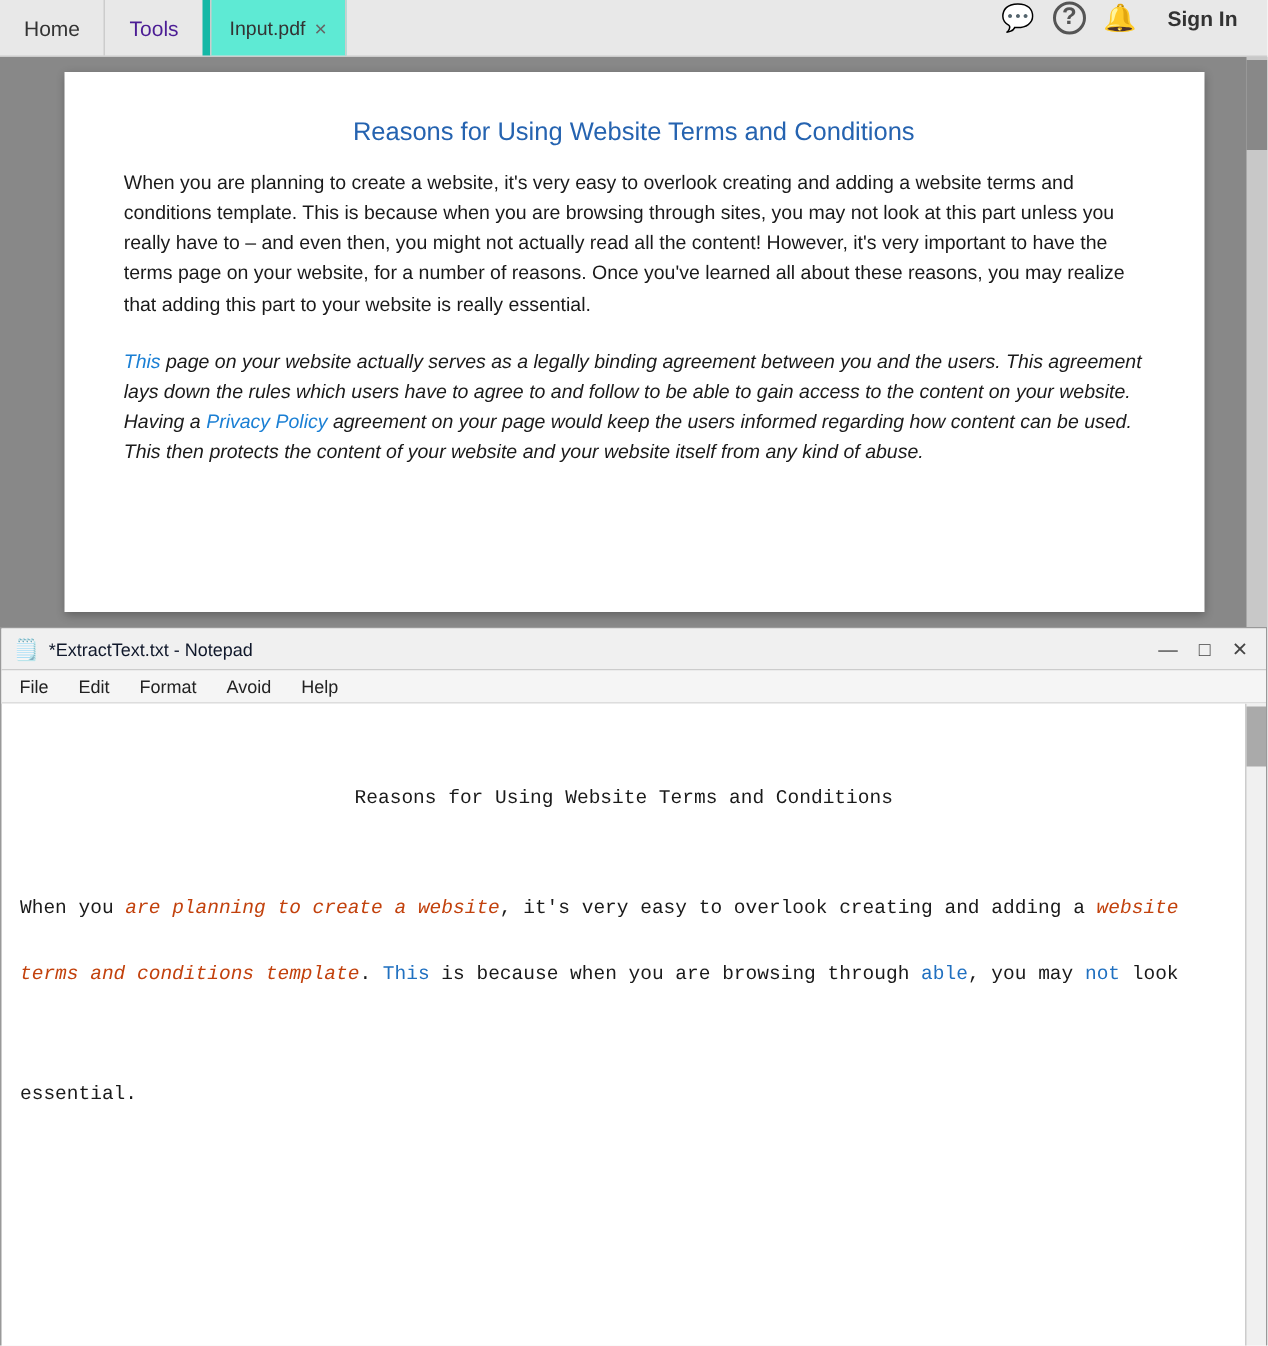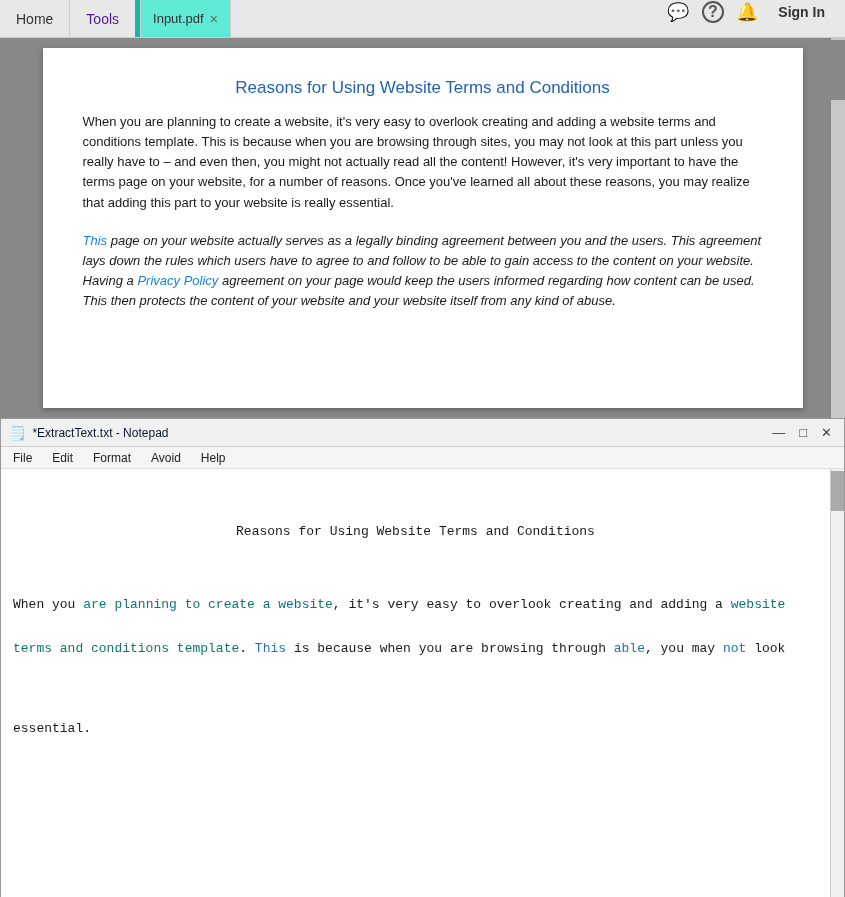--- a/index.html
+++ b/index.html
@@ -243,21 +243,22 @@
 
     .notepad-scrollbar-thumb {
       width: 100%;
       height: 40px;
       background: #aaa;
       position: absolute;
       top: 2px;
     }
 
     .notepad-text .nt-highlight {
-      color: #0f766e;
+      color: #c2410c;
+      font-style: italic;
     }
 
     .notepad-text .nt-blue {
       color: #2070c0;
     }
   </style>
 </head>
 <body>
 
 <div class="browser-toolbar">

